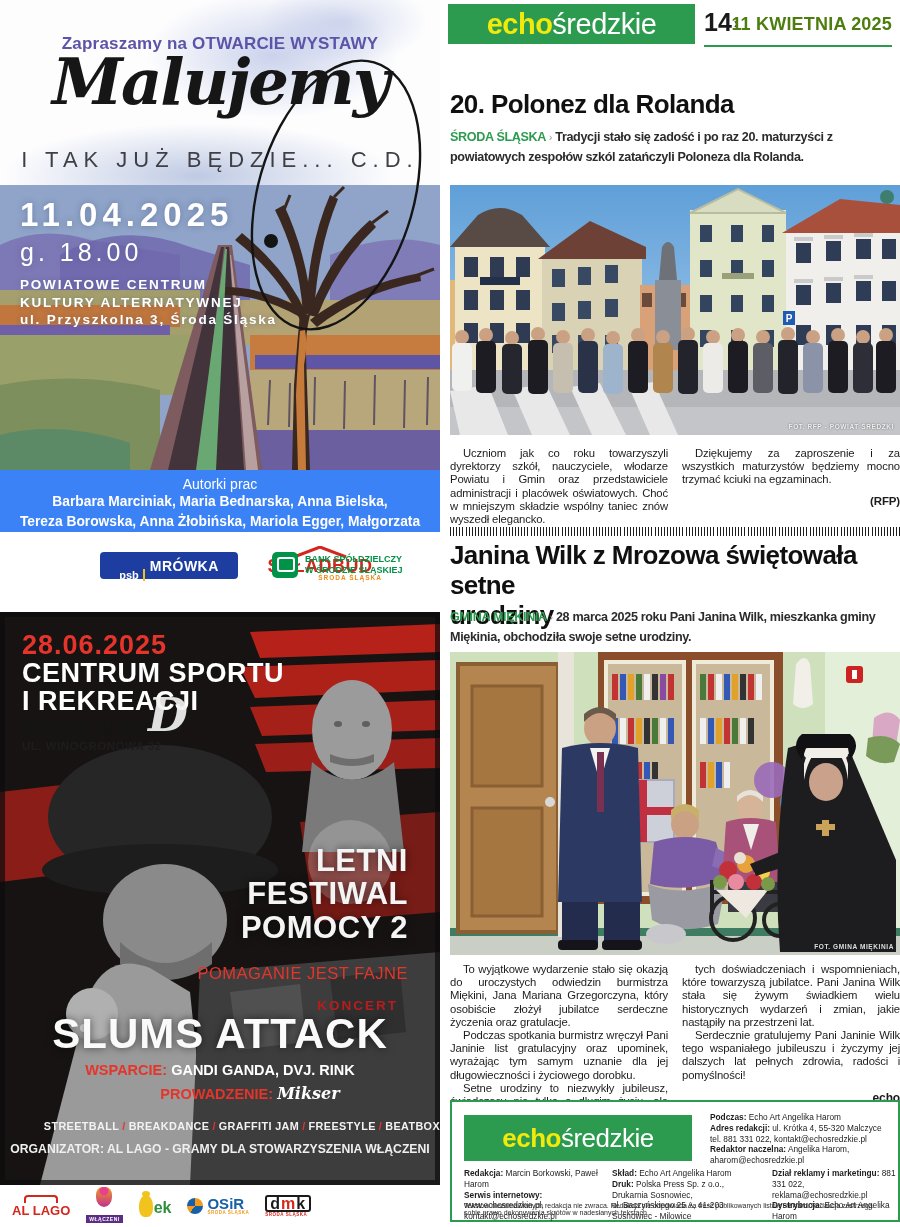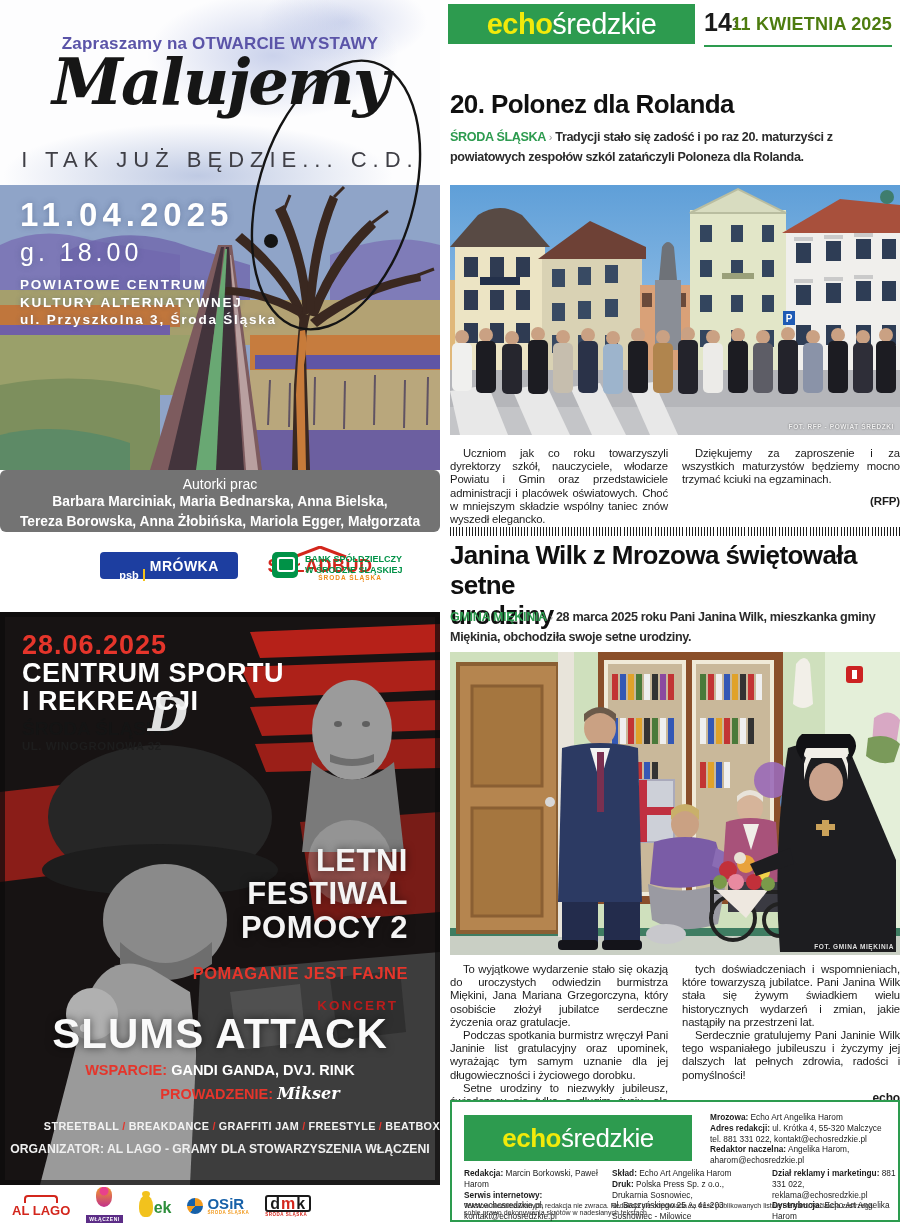--- a/index.html
+++ b/index.html
@@ -21,21 +21,21 @@
   .p1-title { position:absolute; left:0; top:44px; width:440px; text-align:center;
     font-family:"DejaVu Serif", serif; font-style:italic; font-weight:700;
     font-size:64px; color:#161616; letter-spacing:-2px; }
   .p1-sub { position:absolute; left:0; top:147px; width:440px; text-align:center;
     color:#3f3f46; font-size:22px; letter-spacing:6px; }
   .p1-paint { position:absolute; left:0; top:185px; width:440px; height:285px; }
   .p1-swash { position:absolute; left:0; top:0; width:440px; height:470px; pointer-events:none; }
   .p1-date { position:absolute; left:20px; top:196px; color:#fff; font-size:33px; font-weight:700; letter-spacing:5px; text-shadow:0 0 6px rgba(60,80,120,.45); }
   .p1-time { position:absolute; left:20px; top:238px; color:#fff; font-size:25px; letter-spacing:4px; text-shadow:0 0 6px rgba(60,80,120,.45); }
   .p1-venue { position:absolute; left:20px; top:276px; color:#fff; font-weight:700; font-size:13.5px; letter-spacing:1.8px; line-height:1.3; text-shadow:0 0 5px rgba(60,80,120,.45); }
-  .p1-authors { position:absolute; left:0; top:470px; width:440px; height:62px; background:#737373; color:#fff; text-align:center; padding-top:6px;border-radius:6px; }
+  .p1-authors { position:absolute; left:0; top:470px; width:440px; height:62px; background:#3b82f6; color:#fff; text-align:center; padding-top:6px; }
   .p1-authors .h { font-size:14px; }
   .p1-authors .n { font-size:13.8px; font-weight:700; line-height:1.45; }
   .p1-sponsors { position:absolute; left:0; top:532px; width:440px; height:76px; background:#fff; }
   .sp-head { position:absolute; color:#9a9a9a; font-size:9px; letter-spacing:1.6px; }
   .logo-psb { position:absolute; left:100px; top:550px; width:138px; height:27px; background:#1d3ea0; border-radius:4px;
     display:flex; align-items:center; justify-content:center; gap:5px; color:#fff; }
   .logo-psb .psb { font-size:11px; font-weight:700; border-right:2px solid #f4c11b; padding-right:4px;margin-top:19px; }
   .logo-psb .mro { font-size:14px; font-weight:700; letter-spacing:.5px; }
   .logo-skladbud { position:absolute; left:250px; top:546px; width:140px; text-align:center; }
   .logo-skladbud .roof { display:block; margin:0 auto; }
@@ -48,21 +48,21 @@
 
   
   #poster2 { left:0; top:612px; width:440px; height:615px; background:#fff; }
   .p2-bg { position:absolute; left:0; top:0; width:440px; height:573px; }
   .p2-date { position:absolute; left:22px; top:18px; color:#e5352b; font-size:27px; font-weight:700; letter-spacing:1px; }
   .p2-venue1 { position:absolute; left:22px; top:48px; color:#fff; font-size:27px; font-weight:700; line-height:1.02; letter-spacing:.5px; }
   .p2-venue3 { position:absolute; left:22px; top:106px; color:#141414; font-size:19px; font-weight:700; }
   .p2-venue4 { position:absolute; left:22px; top:128px; color:#1d1d1d; font-size:11.5px; font-weight:700; letter-spacing:.5px; }
   .p2-emblem { position:absolute; left:148px; top:76px; color:#f2f2f2; font-family:"DejaVu Serif", serif; font-style:italic; font-weight:700; font-size:46px; opacity:.92; }
   .p2-festival { position:absolute; right:32px; top:232px; text-align:right; color:#f4f4f4; font-size:31px; font-weight:700; line-height:1.08; letter-spacing:.5px; text-shadow:0 0 8px rgba(0,0,0,.6); }
-  .p2-tagline { position:absolute; right:32px; top:352px; color:#e5352b; font-size:16.5px; font-weight:700; letter-spacing:.5px;margin-left:25px; }
+  .p2-tagline { position:absolute; right:32px; top:352px; color:#e5352b; font-size:16.5px; font-weight:400; letter-spacing:.5px;margin-left:25px; }
   .p2-koncert { position:absolute; right:42px; top:386px; color:#b91c1c; font-size:13.5px; font-weight:700; letter-spacing:2px; }
   .p2-headliner { position:absolute; left:0; top:398px; width:440px; text-align:center; color:#fafafa; font-size:42px; font-weight:700; letter-spacing:1px; text-shadow:0 0 8px rgba(0,0,0,.6); }
   .p2-support { position:absolute; left:0; top:450px; width:440px; text-align:center; font-size:14.5px; font-weight:700; color:#fff; }
   .p2-support .lab { color:#e5352b; }
   .p2-host { position:absolute; left:60px; top:472px; width:380px; text-align:center; font-size:14.5px; font-weight:700; color:#fff; }
   .p2-host .lab { color:#e5352b; }
   .p2-host .mik { font-family:"DejaVu Serif", serif; font-style:italic; font-size:16px; }
   .p2-activities { position:absolute; left:0; top:508px; width:440px; text-align:right; color:#f2f2f2; font-size:10.8px; font-weight:700; letter-spacing:.4px; }
   .p2-activities .sl { color:#e5352b; padding:0 3px; }
   .p2-organizer { position:absolute; left:0; top:530px; width:440px; text-align:center; color:#efefef; font-size:12.2px; font-weight:700; }
@@ -618,21 +618,21 @@
         <div class="byline2">echo</div>
       </div>
     </div>
 
     <div class="imprint">
       <div class="imp-logo">
         <span class="logo-echo">echo</span>
           <span class="logo-rest">średzkie</span>
       </div>
       <div class="imp-block" style="left:258px; top:10px; width:182px;">
-        <div><b>Mrozowa:</b><span> Echo Art Angelika Harom</span></div>
+        <div><b>Podczas:</b><span> Echo Art Angelika Harom</span></div>
         <div><b>Adres redakcji:</b><span> ul. Krótka 4, 55-320 Malczyce</span></div>
         <div>tel. 881 331 022, kontakt@echosredzkie.pl</div>
         <div><b>Redaktor naczelna:</b><span> Angelika Harom,</span></div>
         <div>aharom@echosredzkie.pl</div>
       </div>
       <div class="imp-block" style="left:12px; top:66px; width:142px;">
         <div><b>Redakcja:</b><span> Marcin Borkowski, Paweł Harom</span></div>
         <div><b>Serwis internetowy:</b><span> www.echosredzkie.pl,</span></div>
         <div>kontakt@echosredzkie.pl</div>
       </div>

